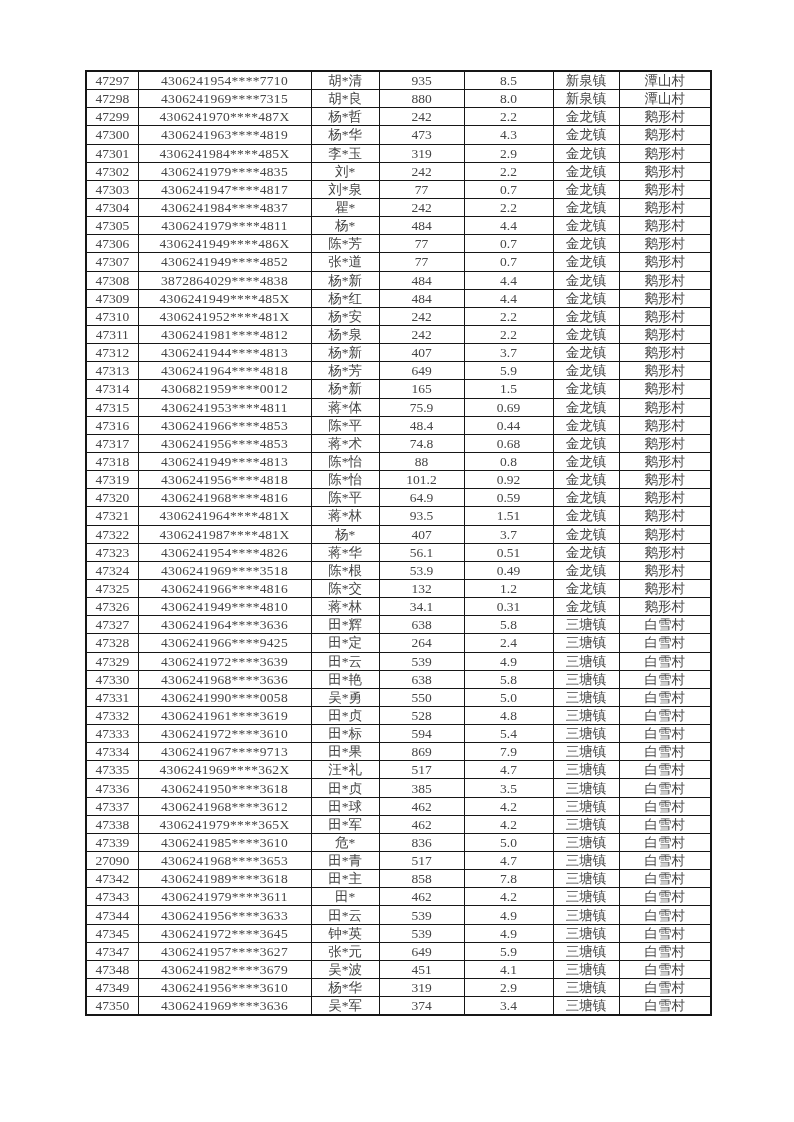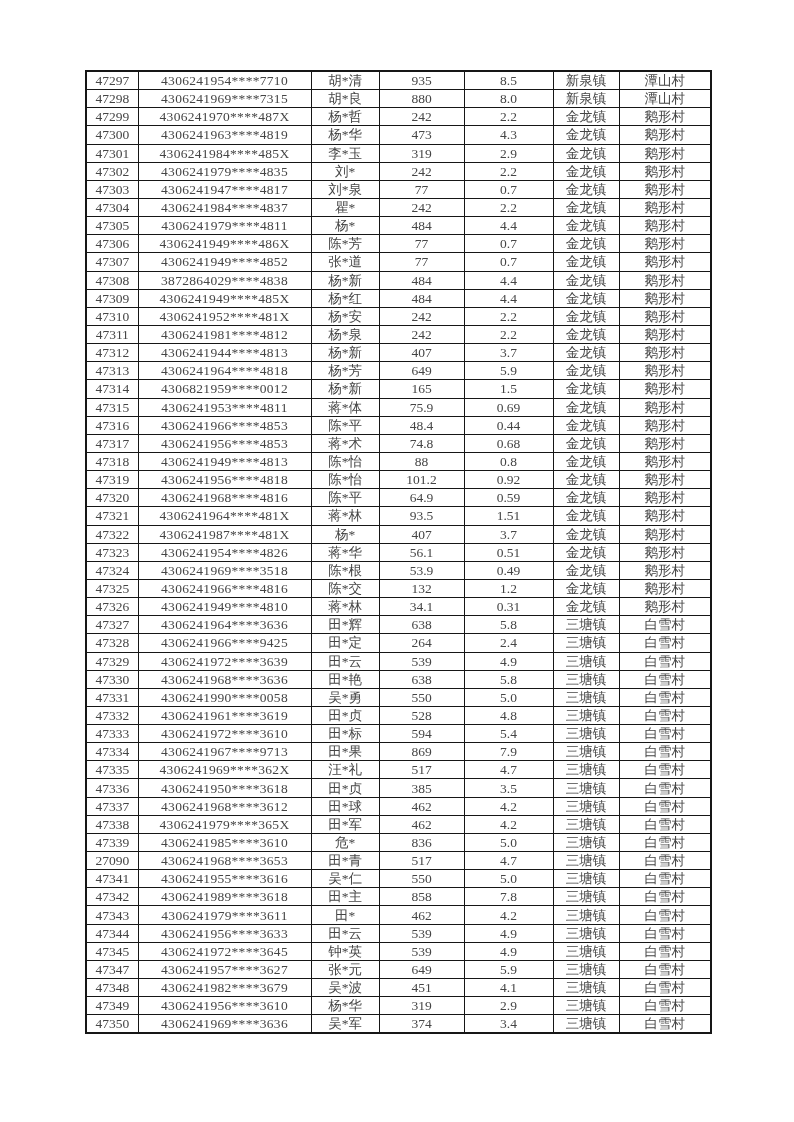--- a/index.html
+++ b/index.html
@@ -495,29 +495,20 @@
         <tr>
           <td class="c-seq">27090</td>
           <td class="c-id">4306241968****3653</td>
           <td class="c-name">田*青</td>
           <td class="c-amount">517</td>
           <td class="c-rate">4.7</td>
           <td class="c-town">三塘镇</td>
           <td class="c-village">白雪村</td>
         </tr>
 
-        <tr>
-          <td class="c-seq">47341</td>
-          <td class="c-id">4306241955****3616</td>
-          <td class="c-name">吴*仁</td>
-          <td class="c-amount">550</td>
-          <td class="c-rate">5.0</td>
-          <td class="c-town">三塘镇</td>
-          <td class="c-village">白雪村</td>
-        </tr>
 
         <tr>
           <td class="c-seq">47342</td>
           <td class="c-id">4306241989****3618</td>
           <td class="c-name">田*主</td>
           <td class="c-amount">858</td>
           <td class="c-rate">7.8</td>
           <td class="c-town">三塘镇</td>
           <td class="c-village">白雪村</td>
         </tr>

